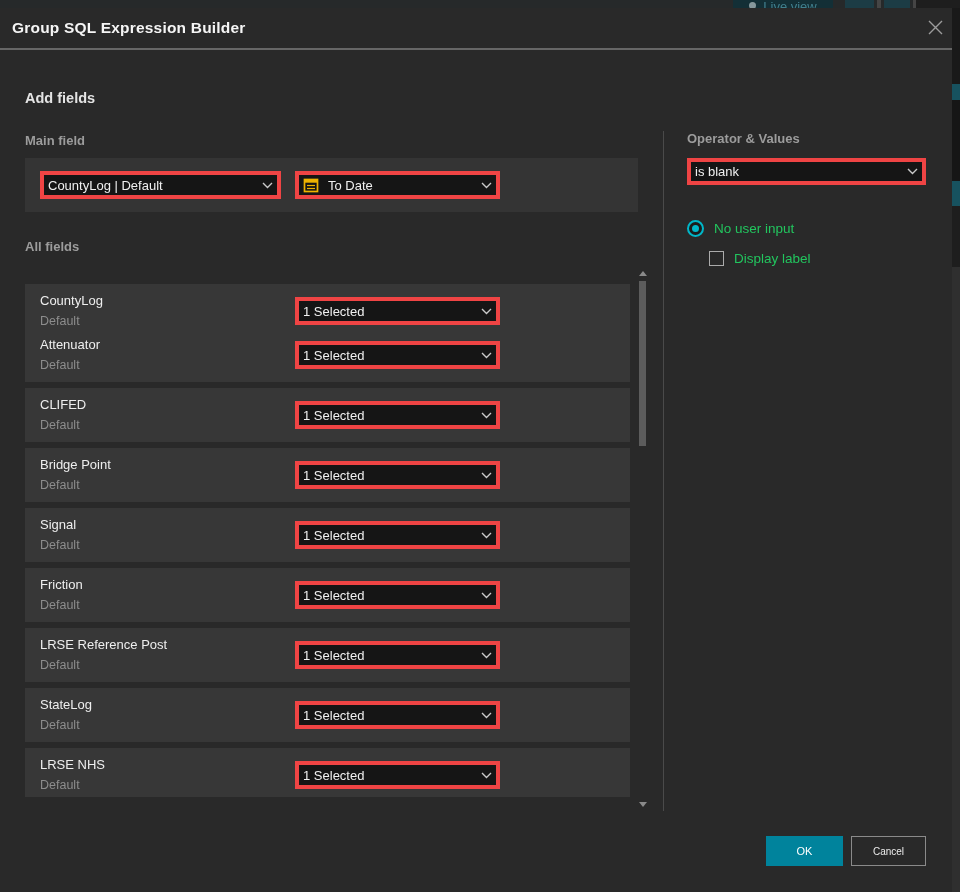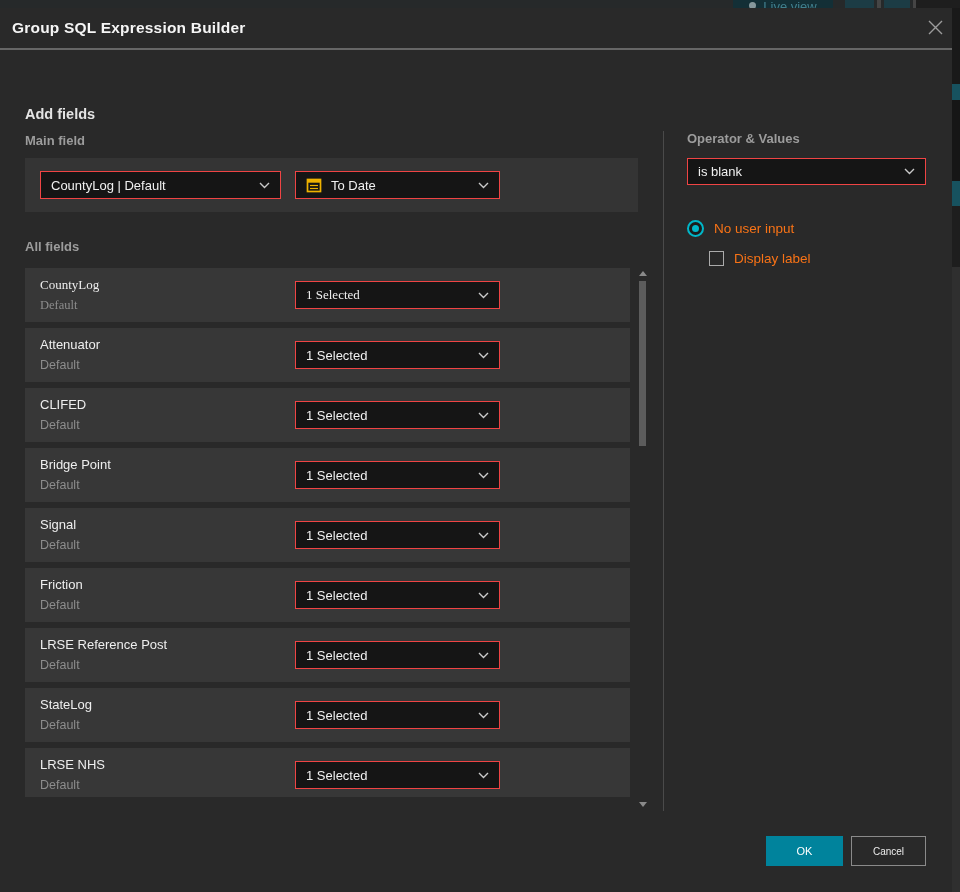--- a/index.html
+++ b/index.html
@@ -22,21 +22,21 @@
   #dialog { left: 0; top: 8px; width: 952px; height: 884px; background: #292929; z-index: 2; }
   #title-bar { left: 0; top: 0; width: 952px; height: 40px; }
   #dialog-title { left: 12px; top: 11px; font-size: 15.5px; font-weight: 600; color: #f5f5f5; letter-spacing: 0.2px; }
   #close-btn { left: 922px; top: 8px; width: 26px; height: 26px; display: flex; align-items: center; justify-content: center; cursor: pointer; }
   #title-divider { left: 0; top: 40px; width: 952px; height: 2px; background: #666; }
 
   .heading-strong { font-size: 14.5px; font-weight: 700; color: #e4e4e4; }
   .heading-gray { font-size: 13px; font-weight: 600; color: #9c9c9c; }
 
   
-  .select { background: #151515; border: 1px solid #ef4444; display: flex; align-items: center; padding: 0 10px; color: #f0f0f0; font-size: 13px; cursor: pointer; }
+  .select { background: #151515; border: 4px solid #ef4444; display: flex; align-items: center; padding: 0 4px; color: #f0f0f0; font-size: 13px; cursor: pointer; }
   .select .select-label { flex: 1; white-space: nowrap; overflow: hidden; }
   .chevron { display: flex; align-items: center; margin-left: 6px; }
 
   
   #main-field-panel { left: 25px; top: 150px; width: 613px; height: 54px; background: #343434; }
   #main-field-select { left: 15px; top: 13px; width: 241px; height: 28px; }
   #main-value-select { left: 270px; top: 13px; width: 205px; height: 28px; }
   .cal-icon { display: flex; align-items: center; margin-right: 9px; }
 
   
@@ -53,21 +53,21 @@
   .scroll-arrow-down { position: absolute; left: 3px; top: 537px; width: 0; height: 0; border-left: 4px solid transparent; border-right: 4px solid transparent; border-top: 5px solid #8a8a8a; cursor: pointer; }
 
   
   #v-divider { left: 663px; top: 123px; width: 1px; height: 680px; background: #4a4a4a; }
   #operator-heading { left: 687px; top: 123px; }
   #operator-select { left: 687px; top: 150px; width: 239px; height: 27px; }
 
   #radio-row { left: 687px; top: 212px; display: flex; align-items: center; gap: 10px; cursor: pointer; }
   .radio-outer { width: 17px; height: 17px; border-radius: 50%; border: 2px solid #00b7c9; display: flex; align-items: center; justify-content: center; background: #1c1c1c; }
   .radio-inner { width: 7px; height: 7px; border-radius: 50%; background: #00b7c9; }
-  .ctl-label { font-size: 13.5px; color: #f97316; }
+  .ctl-label { font-size: 13.5px; color: #22c55e; }
 
   #checkbox-row { left: 709px; top: 243px; display: flex; align-items: center; gap: 10px; cursor: pointer; }
   .checkbox-box { width: 15px; height: 15px; border: 1.5px solid #ababab; background: transparent; }
 
   
   #ok-btn { left: 766px; top: 828px; width: 77px; height: 30px; background: #00839c; border: none; color: #ffffff; font-size: 11px; font-family: inherit; display: flex; align-items: center; justify-content: center; cursor: pointer; }
   #cancel-btn { left: 851px; top: 828px; width: 75px; height: 30px; background: transparent; border: 1px solid #8a8a8a; color: #ececec; font-size: 10px; font-family: inherit; display: flex; align-items: center; justify-content: center; cursor: pointer; }
 </style>
 </head>
 <body>
@@ -102,21 +102,21 @@
     <div class="abs" id="close-btn">
       <span>
         <svg width="17" height="17" viewBox="0 0 17 17">
             <path d="M2 2 L15 15 M15 2 L2 15" stroke="#9c9c9c" stroke-width="1.4" fill="none"></path>
           </svg>
       </span>
     </div>
   </div>
   <div class="abs" id="title-divider"></div>
 
-  <div class="abs heading-strong" style="left:25px;top:82px;margin-top:16px;">Add fields</div>
+  <div class="abs heading-strong" style="left:25px;top:82px;">Add fields</div>
 
   <div class="abs heading-gray" style="left:25px;top:125px;">Main field</div>
   <div class="abs" id="main-field-panel">
     <div class="abs select" id="main-field-select">
       <span class="select-label">CountyLog | Default</span>
       <span class="chevron">
         <svg width="11" height="7" viewBox="0 0 11 7">
             <path d="M1 1 L5.5 5.5 L10 1" stroke="#c9c9c9" stroke-width="1.4" fill="none"></path>
           </svg>
       </span>
@@ -134,21 +134,21 @@
       <span class="chevron">
         <svg width="11" height="7" viewBox="0 0 11 7">
             <path d="M1 1 L5.5 5.5 L10 1" stroke="#c9c9c9" stroke-width="1.4" fill="none"></path>
           </svg>
       </span>
     </div>
   </div>
 
   <div class="abs heading-gray" style="left:25px;top:231px;">All fields</div>
   <div class="abs" id="fields-list">
-  <div class="field-row" style="top: 0px; font-family: Liberation Serif, serif;">
+  <div class="field-row" style="top: 16px;">
     <div class="row-name">CountyLog</div>
     <div class="row-sub">Default</div>
     <div class="select row-select">
       <span class="select-label">1 Selected</span>
       <span class="chevron">
         <svg width="11" height="7" viewBox="0 0 11 7">
               <path d="M1 1 L5.5 5.5 L10 1" stroke="#c9c9c9" stroke-width="1.4" fill="none"></path>
             </svg>
       </span>
     </div>

